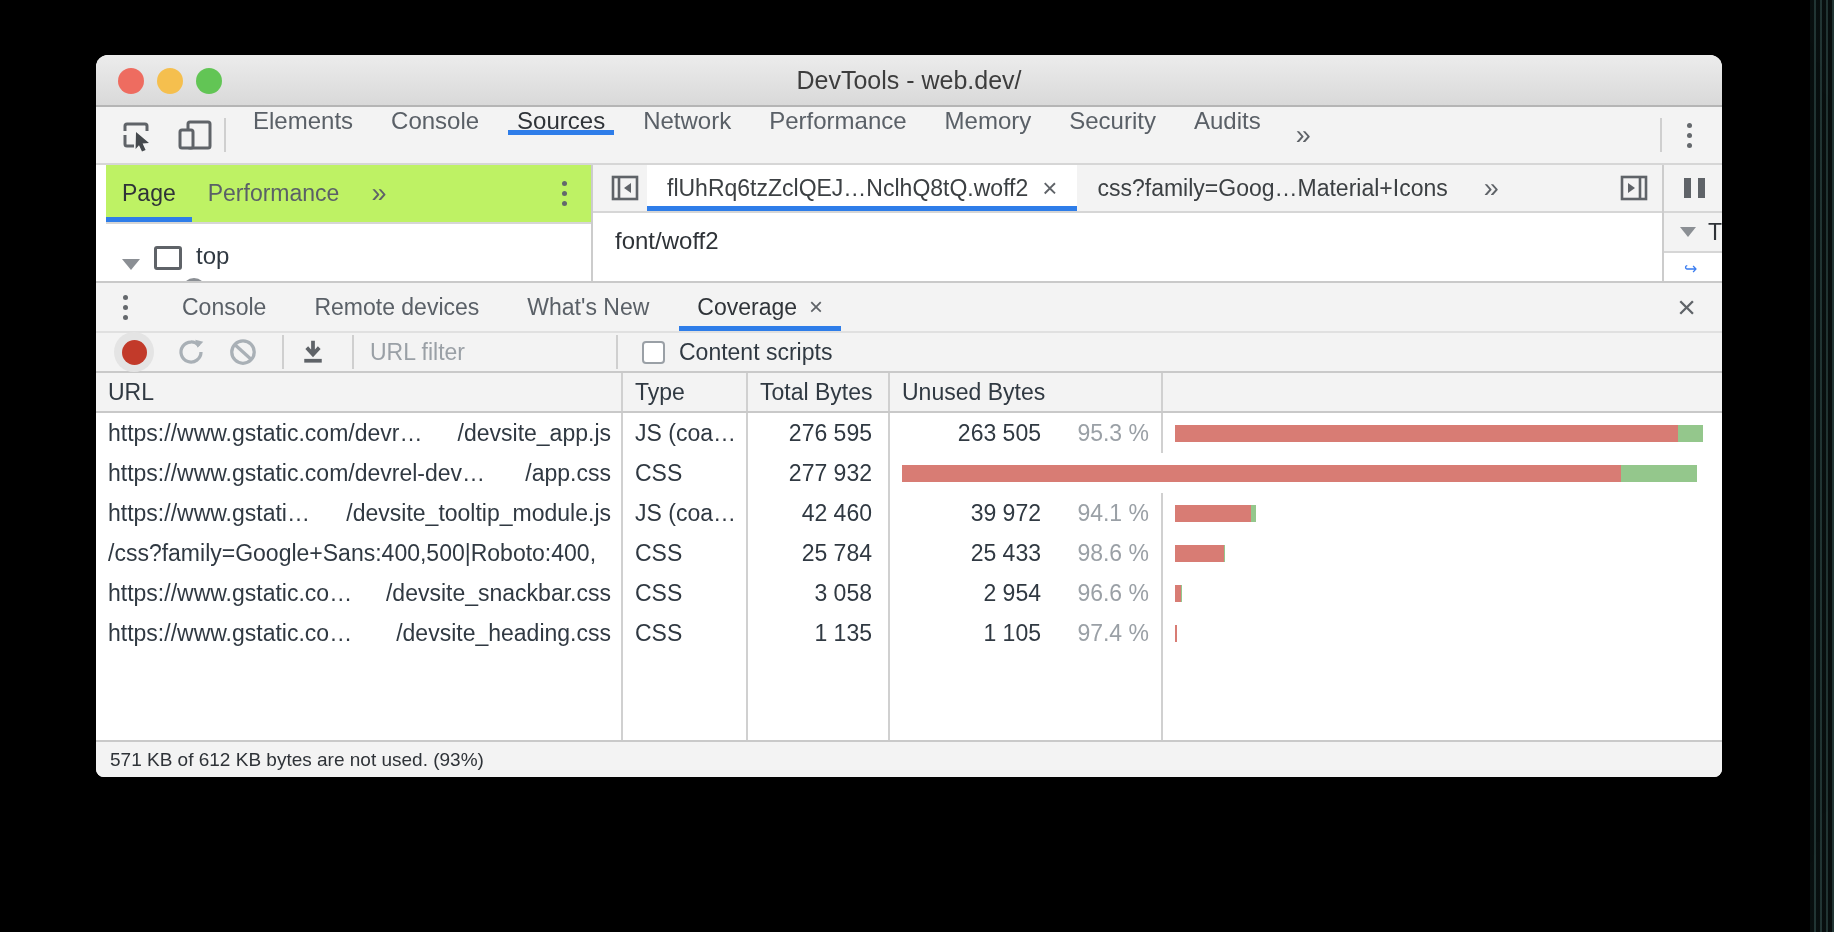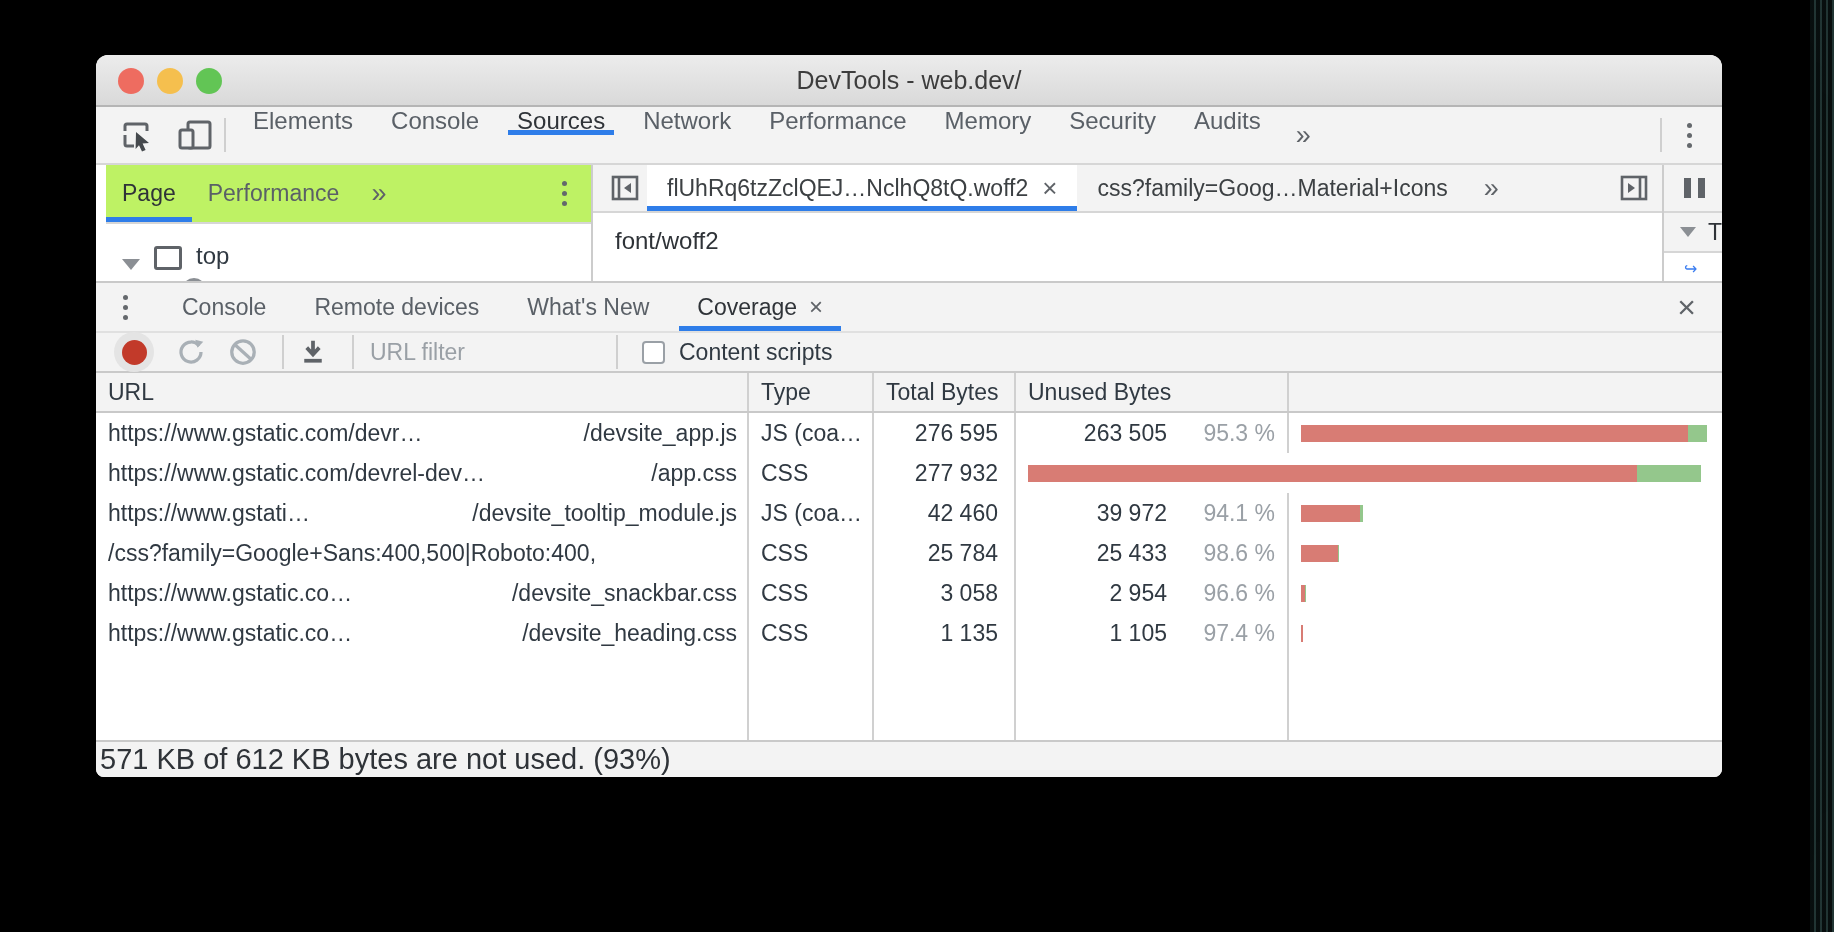--- a/index.html
+++ b/index.html
@@ -104,40 +104,40 @@
   .cb-label { font-size:23px; color:#303942; }
 
   
   .thead { height:40px; flex:none; background:#f3f3f3; border-bottom:2px solid #c9c9c9; display:flex; }
   .hcell { display:flex; align-items:center; padding-left:12px; font-size:23px; color:#303942;
     border-right:2px solid #d0d0d0; }
   .tbody { flex:1; display:flex; flex-direction:column; background:#fff; min-height:0; }
   .trow { height:40px; flex:none; display:flex; }
   .cell { display:flex; align-items:center; border-right:2px solid #d0d0d0; font-size:23px; color:#303942;
     overflow:hidden; white-space:nowrap;padding-left:41px; }
-  .col-url   { width:653px; flex:none; }
+  .col-url   { width:527px; flex:none; }
   .col-type  { width:125px; flex:none; }
   .col-total { width:142px; flex:none; }
   .col-unused{ width:273px; flex:none; }
   .col-bar   { flex:1; border-right:none !important; }
   .cell.col-url { justify-content:space-between; padding:0 10px 0 12px; }
   .cell.col-type { padding-left:12px; }
   .cell.col-total { justify-content:flex-end; padding-right:16px; }
   .cell.col-unused { justify-content:flex-end; }
   .unused-pct { width:108px; text-align:right; color:#9aa0a6; margin-right:12px; }
   .cell.col-bar { padding-left:12px; }
   .bar-track { height:17px; display:flex; }
   .bar-unused { background:var(--bar-red); height:100%; }
   .bar-used { flex:1; background:var(--bar-green); height:100%; }
   .filler { flex:1; display:flex; }
   .filler .cell { height:auto; }
 
   
   .statusbar { height:37px; flex:none; background:#f3f3f3; border-top:2px solid #c9c9c9;
-    display:flex; align-items:center; padding-left:4px; font-size:29px; color:#2f3338; }
+    display:flex; align-items:center; padding-left:14px; font-size:19px; color:#2f3338; }
 
   svg { display:block; }
 </style>
 </head>
 <body>
 
 <div class="stage">
   <div class="desktop-strip"></div>
 
   <div class="window">

